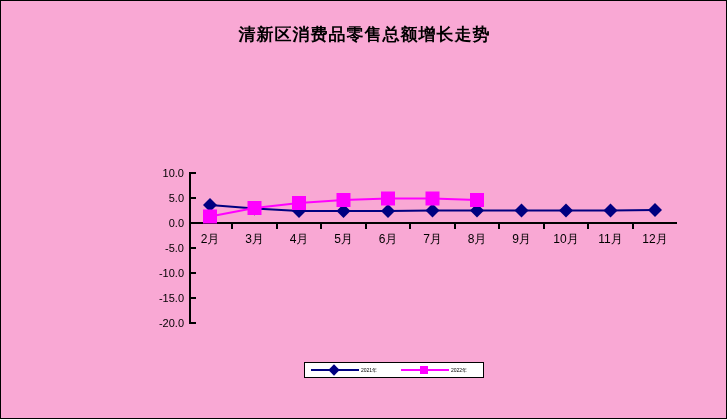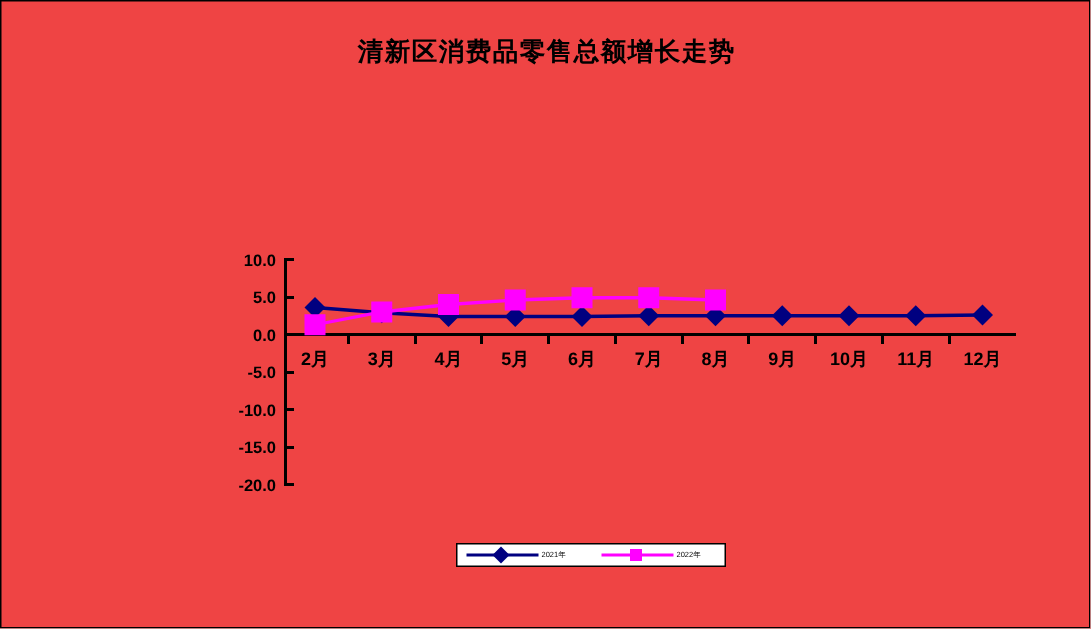--- a/index.html
+++ b/index.html
@@ -7,21 +7,21 @@
     padding: 0;
     background: #ffffff;
   }
   body {
     font-family: "Liberation Sans", sans-serif;
   }
   #screenshot {
     position: relative;
     width: 727px;
     height: 419px;
-    background: #ef4444;
+    background: #f9a8d4;
     border: 1px solid #000000;
     box-sizing: border-box;
     overflow: hidden;
   }
   
   #chart-title {
     position: absolute;
     left: 0;
     top: 22px;
     width: 727px;
@@ -33,21 +33,20 @@
     color: #000000;
     white-space: nowrap;
   }
   
   #plot-area {
     position: absolute;
     left: 0;
     top: 0;
     width: 727px;
     height: 419px;
-    font-weight: bold;
   }
   #plot-svg {
     position: absolute;
     left: 0;
     top: 0;
   }
   .ytick-label {
     font-family: "Liberation Sans", sans-serif;
     font-size: 11px;
     fill: #000000;

